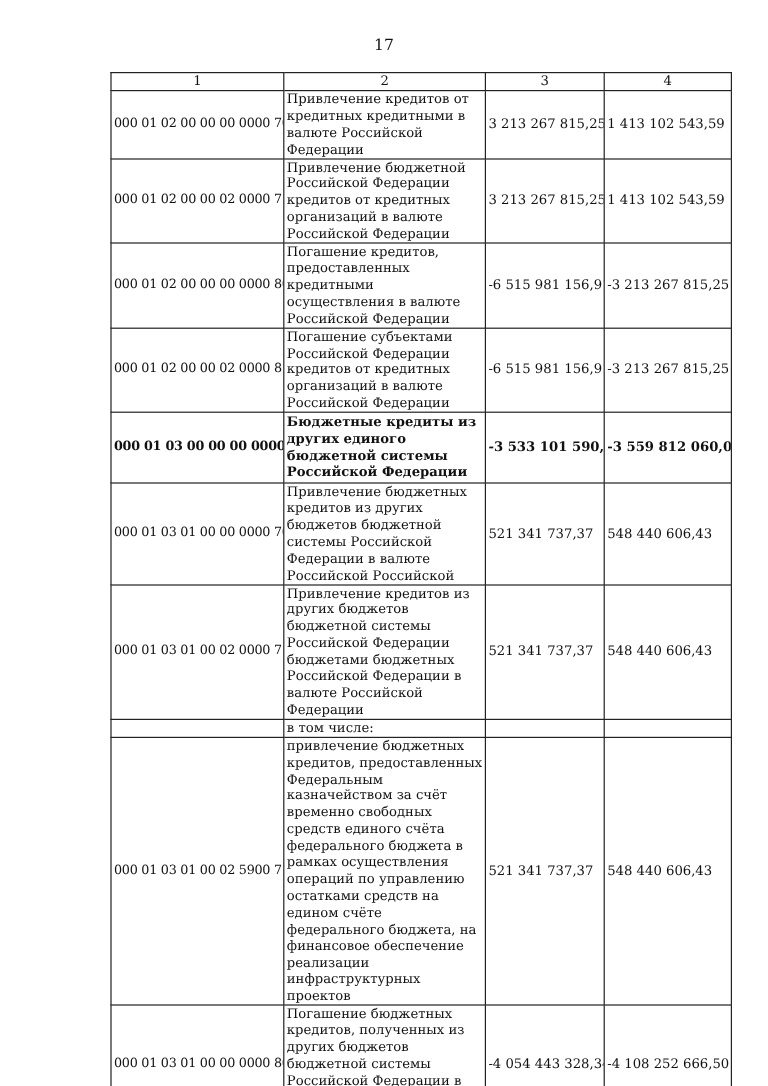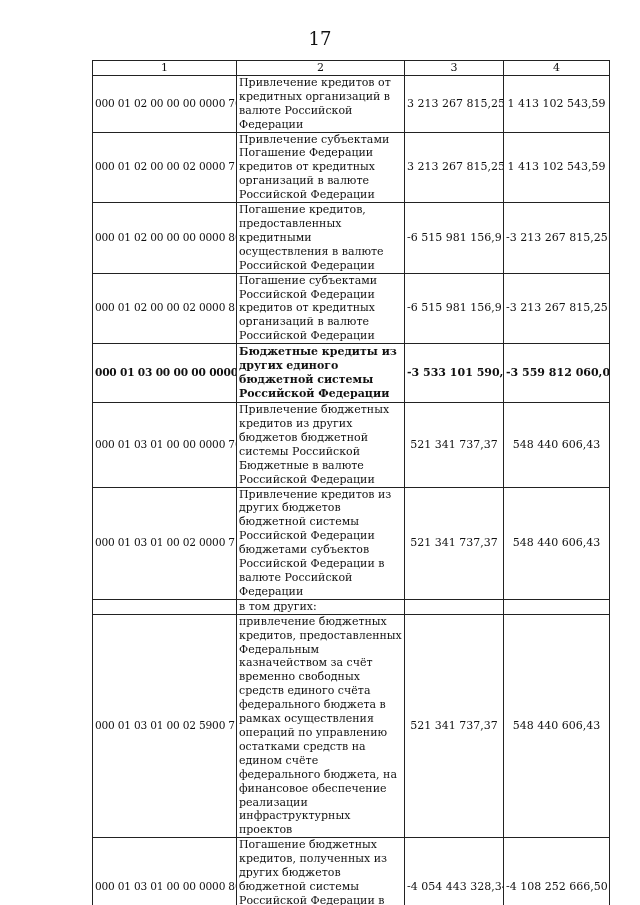--- a/index.html
+++ b/index.html
@@ -1,27 +1,27 @@
 <!DOCTYPE html>
 <html><head>
 <meta charset="utf-8">
 <style>
   html, body { margin: 0; padding: 0; background: #ffffff; }
   body { width: 640px; height: 905px; position: relative; overflow: hidden;
          font-family: "DejaVu Serif", "Liberation Serif", serif; color: #111; }
   .page-number { position: absolute; top: 31px; left: 0; width: 640px; text-align: center;
-                 font-size: 18px; line-height: 16px; }
+                 font-size: 13px; line-height: 16px; }
   table.budget { position: absolute; top: 60px; left: 92px; border-collapse: collapse;
                  table-layout: fixed; width: 517px; font-size: 11px; line-height: 13.9px; }
   table.budget td, table.budget th { border: 1px solid #222; padding: 0 2px; vertical-align: middle;
                  overflow: hidden; }
   table.budget th { font-weight: normal; text-align: center; height: 13px; padding: 0; }
   td.code { text-align: left; white-space: nowrap; padding-left: 1px; padding-right: 0; font-size: 10.6px; letter-spacing: -0.2px; }
   td.name { text-align: left; vertical-align: top; padding-left: 3px; }
-  td.num { text-align: center; white-space: nowrap; padding-right: 1px; }
+  td.num { text-align: left; white-space: nowrap; padding-right: 1px; }
   tr.bold td { font-weight: bold; }
   col.c1 { width: 144px; } col.c2 { width: 168px; } col.c3 { width: 99px; } col.c4 { width: 106px; }
 </style>
 </head>
 <body>
 
 <div class="page-number">17</div>
 
 <table class="budget">
   <colgroup>
@@ -34,27 +34,27 @@
     <tr>
       <th>1</th>
       <th>2</th>
       <th>3</th>
       <th>4</th>
     </tr>
   </thead>
   <tbody id="tbody">
       <tr style="height: 42px;">
         <td class="code">000 01 02 00 00 00 0000 700</td>
-        <td class="name">Привлечение кредитов от кредитных организаций в валюте Российской Федерации</td>
+        <td class="name">Привлечение кредитов от кредитных кредитными в валюте Российской Федерации</td>
         <td class="num">3 213 267 815,25</td>
         <td class="num">1 413 102 543,59</td>
       </tr>
       <tr style="height: 66px;">
         <td class="code">000 01 02 00 00 02 0000 710</td>
-        <td class="name">Привлечение субъектами Погашение Федерации кредитов от кредитных организаций в валюте Российской Федерации</td>
+        <td class="name">Привлечение бюджетной Российской Федерации кредитов от кредитных организаций в валюте Российской Федерации</td>
         <td class="num">3 213 267 815,25</td>
         <td class="num">1 413 102 543,59</td>
       </tr>
       <tr style="height: 58px;">
         <td class="code">000 01 02 00 00 00 0000 800</td>
         <td class="name">Погашение кредитов, предоставленных кредитными осуществления в валюте Российской Федерации</td>
         <td class="num">-6 515 981 156,91</td>
         <td class="num">-3 213 267 815,25</td>
       </tr>
       <tr style="height: 68px;">
@@ -64,33 +64,33 @@
         <td class="num">-3 213 267 815,25</td>
       </tr>
       <tr class="bold" style="height: 59px;">
         <td class="code">000 01 03 00 00 00 0000 000</td>
         <td class="name">Бюджетные кредиты из других единого бюджетной системы Российской Федерации</td>
         <td class="num">-3 533 101 590,97</td>
         <td class="num">-3 559 812 060,07</td>
       </tr>
       <tr style="height: 67px;">
         <td class="code">000 01 03 01 00 00 0000 700</td>
-        <td class="name">Привлечение бюджетных кредитов из других бюджетов бюджетной системы Российской Бюджетные в валюте Российской Федерации</td>
+        <td class="name">Привлечение бюджетных кредитов из других бюджетов бюджетной системы Российской Федерации в валюте Российской Российской</td>
         <td class="num">521 341 737,37</td>
         <td class="num">548 440 606,43</td>
       </tr>
       <tr style="height: 98px;">
         <td class="code">000 01 03 01 00 02 0000 710</td>
-        <td class="name">Привлечение кредитов из других бюджетов бюджетной системы Российской Федерации бюджетами субъектов Российской Федерации в валюте Российской Федерации</td>
+        <td class="name">Привлечение кредитов из других бюджетов бюджетной системы Российской Федерации бюджетами бюджетных Российской Федерации в валюте Российской Федерации</td>
         <td class="num">521 341 737,37</td>
         <td class="num">548 440 606,43</td>
       </tr>
       <tr style="height: 14px;">
         <td class="code"></td>
-        <td class="name">в том других:</td>
+        <td class="name">в том числе:</td>
         <td class="num"></td>
         <td class="num"></td>
       </tr>
       <tr style="height: 177px;">
         <td class="code">000 01 03 01 00 02 5900 710</td>
         <td class="name">привлечение бюджетных кредитов, предоставленных Федеральным казначейством за счёт временно свободных средств единого счёта федерального бюджета в рамках осуществления операций по управлению остатками средств на едином счёте федерального бюджета, на финансовое обеспечение реализации инфраструктурных проектов</td>
         <td class="num">521 341 737,37</td>
         <td class="num">548 440 606,43</td>
       </tr>
       <tr style="height: 83px;">

